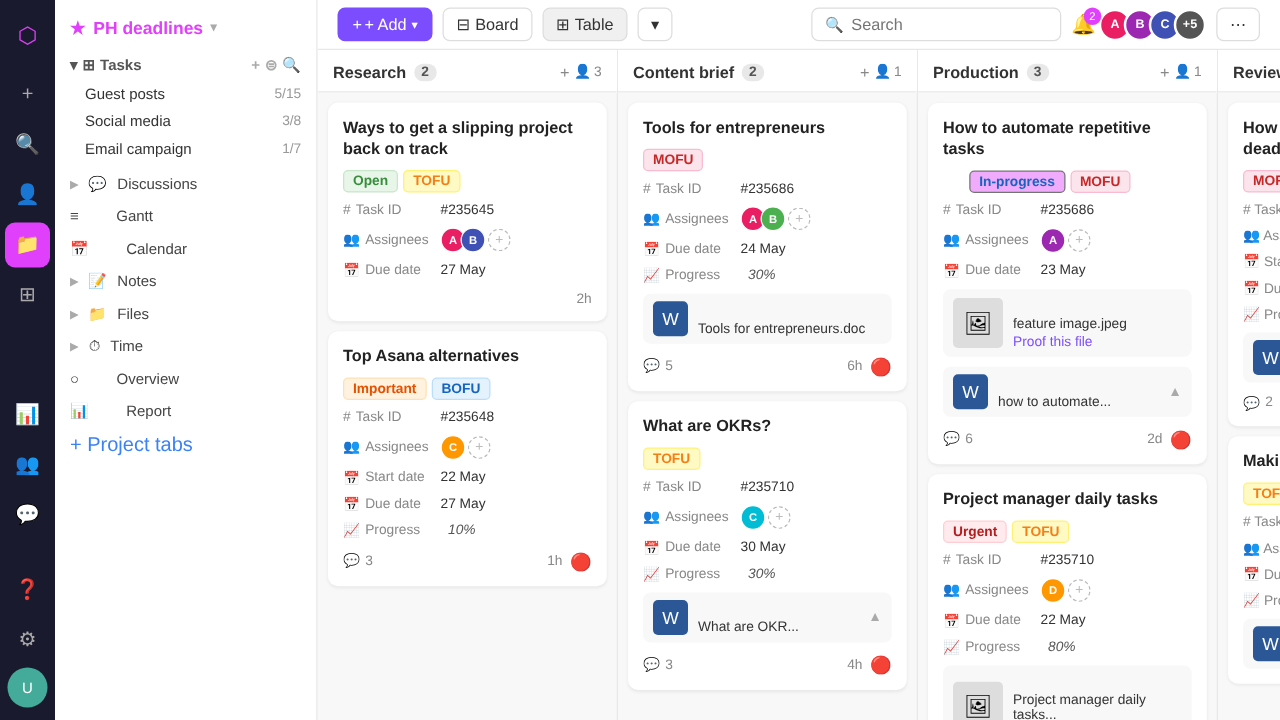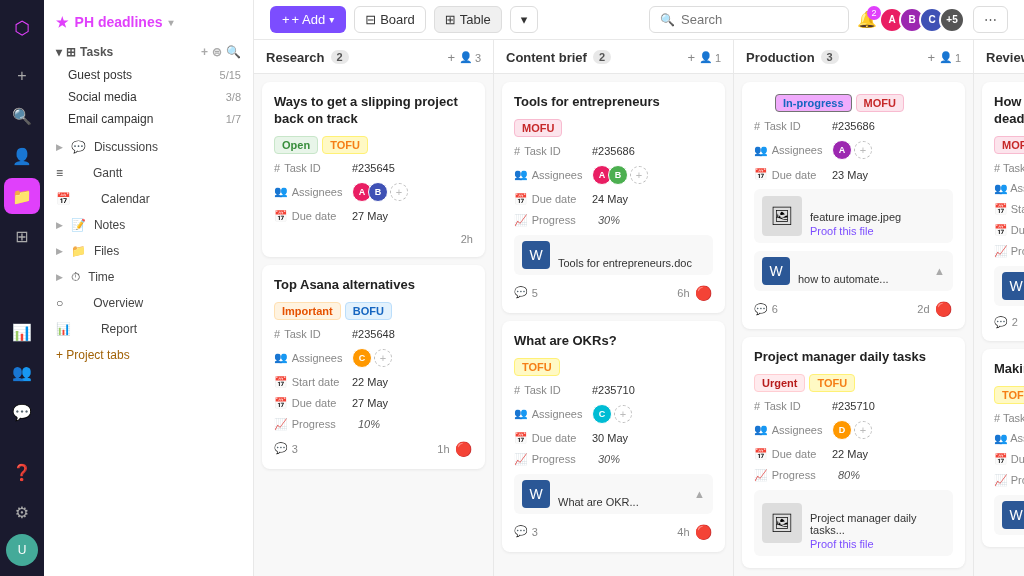--- a/index.html
+++ b/index.html
@@ -84,22 +84,22 @@
       padding: 6px 12px;
       font-size: 12px;
       color: #444;
       cursor: pointer;
       gap: 8px;
     }
     .sidebar-add-btn {
       display: flex;
       align-items: center;
       padding: 6px 12px;
-      font-size: 12px;
-      color: #a16207;
+      font-size: 16px;
+      color: #3b82f6;
       cursor: pointer;
       gap: 6px;
     }
 
     
     .main {
       flex: 1;
       display: flex;
       flex-direction: column;
       overflow: hidden;
@@ -209,21 +209,21 @@
       min-width: 240px;
       width: 240px;
       flex-shrink: 0;
       display: flex;
       flex-direction: column;
       border-right: 1px solid #e8e8e8;
       background: #f8f8f8;
     }
     .column-header {
       display: flex;
-      align-items: flex-start;
+      align-items: flex-end;
       padding: 10px 12px 8px;
       gap: 6px;
       background: #fff;
       border-bottom: 1px solid #e8e8e8;
       position: sticky;
       top: 0;
     }
     .column-title {
       font-weight: 600;
       font-size: 13px;
@@ -780,20 +780,21 @@
           <span>+</span>
           <div class="col-person">
             <span>👤</span>
               <span>1</span>
           </div>
         </div>
       </div>
       <div class="cards-area">
 
         <div class="card">
+          <div class="card-title">How to automate repetitive tasks</div>
           <div class="tags">
             <span class="tag tag-inprogress">In-progress</span>
             <span class="tag tag-mofu">MOFU</span>
           </div>
           <div class="card-field">
             <span class="card-field-label"><span>#</span> Task ID</span>
             <span class="card-field-value">#235686</span>
           </div>
           <div class="card-field">
             <span class="card-field-label"><span>👥</span> Assignees</span>

